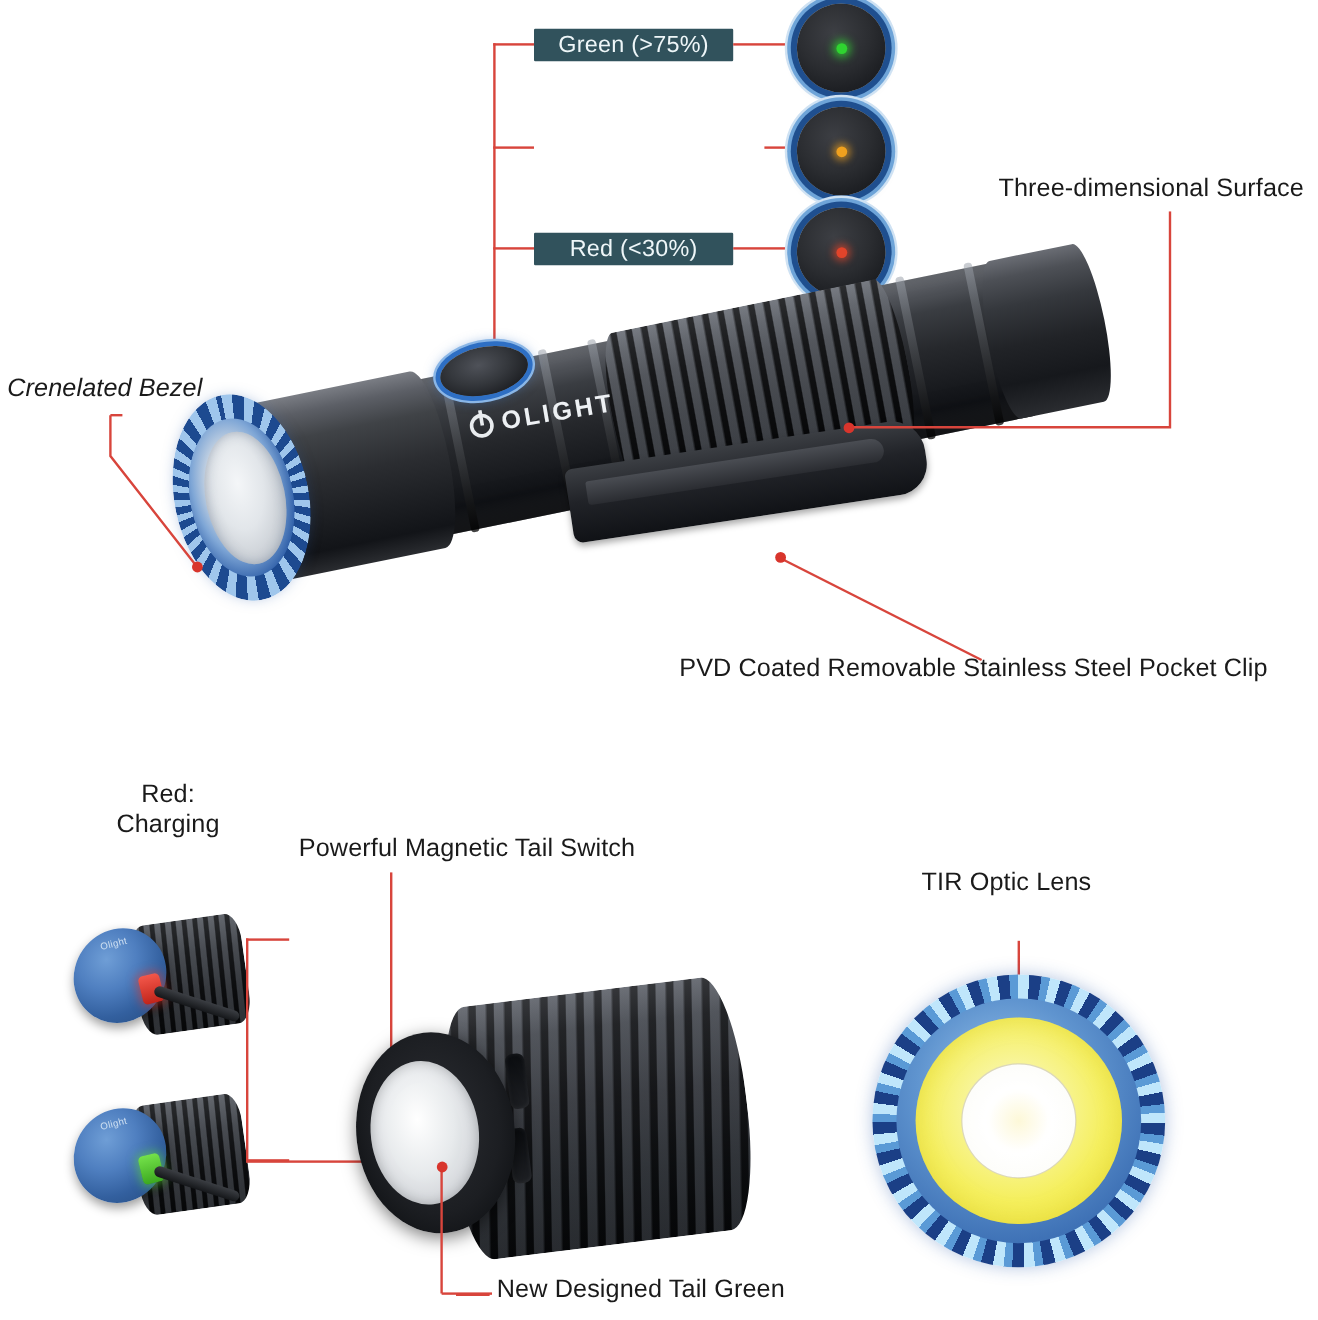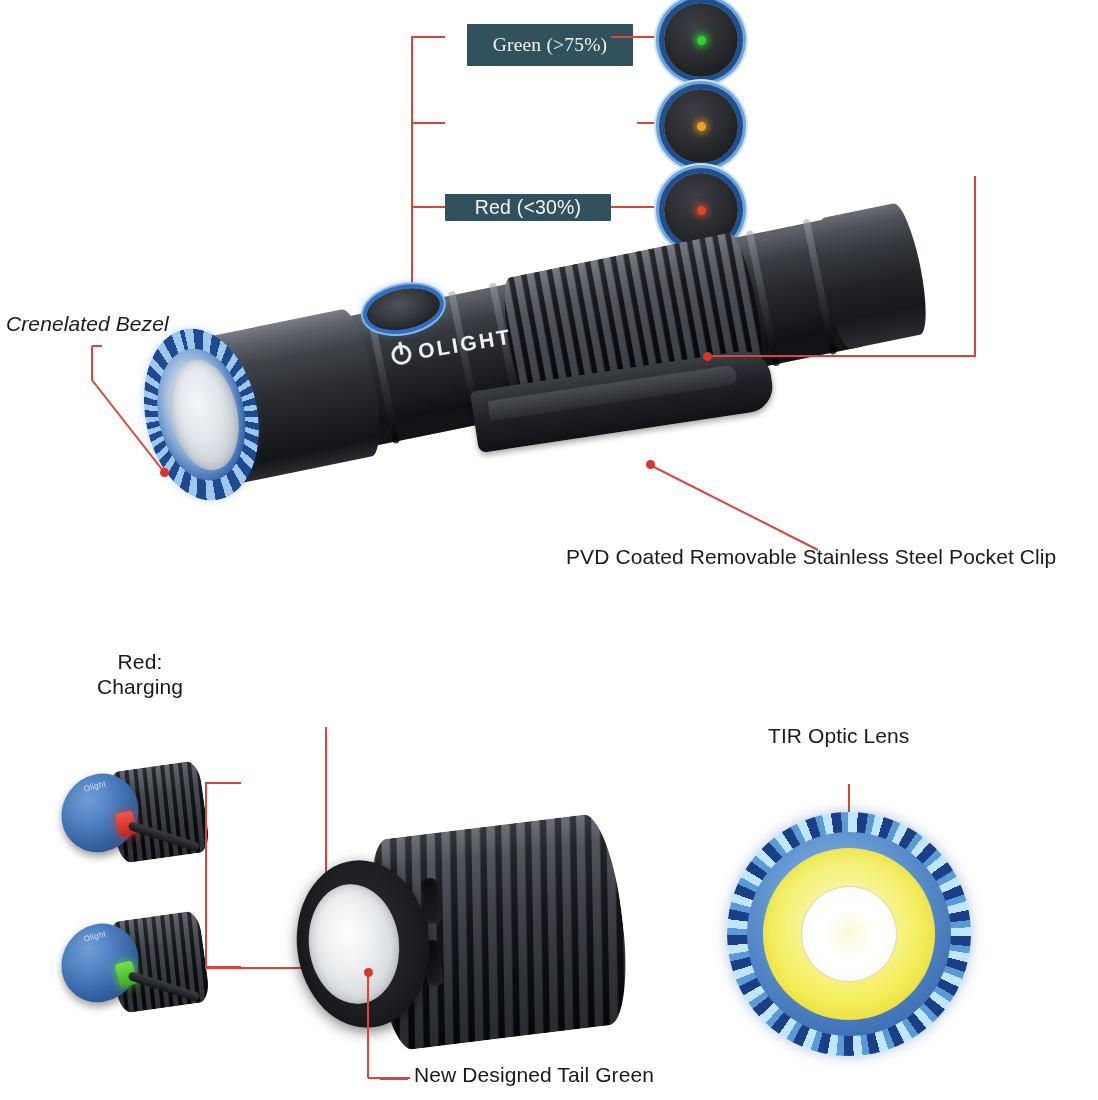--- a/index.html
+++ b/index.html
@@ -358,21 +358,21 @@
 </style>
 </head>
 <body>
 
 <div class="stage">
 
   <div class="line-v" style="left:411px; top:36px; height:304px;"></div>
   <div class="dot" style="left:407px; top:331px;"></div>
 
   <div class="line-h" style="left:411px; top:36px; width:34px;"></div>
-  <div class="tagbox" style="left:467px; top:24px; width:166px; height:42px;font-family:Liberation Serif, serif;">
+  <div class="tagbox" style="left:445px; top:24px; width:166px; height:27px;">
     <span>Green (&gt;75%)</span>
   </div>
   <div class="line-h" style="left:611px; top:36px; width:60px;"></div>
   <div class="ind-btn" style="left:664px; top:3px;">
     <span class="ind-led green"></span>
   </div>
 
   <div class="line-h" style="left:411px; top:122px; width:34px;"></div>
   <div class="line-h" style="left:637px; top:122px; width:34px;"></div>
   <div class="ind-btn" style="left:664px; top:89px;">
@@ -414,20 +414,21 @@
     </div>
   </div>
 
   <div class="lbl" style="left:6px; top:312px;font-style:italic;">Crenelated Bezel</div>
   <div class="line-h" style="left:92px; top:345px; width:10px;"></div>
   <svg class="abs" style="left:86px; top:340px; width:110px; height:150px;">
     <path d="M6 6 L6 40 L78 132" stroke="#d8453c" stroke-width="2" fill="none"></path>
   </svg>
   <div class="dot" style="left:160px; top:468px;"></div>
 
+  <div class="lbl" style="left:832px; top:145px;">Three-dimensional Surface</div>
   <svg class="abs" style="left:690px; top:176px; width:310px; height:200px;">
     <path d="M285 0 L285 180 L20 180" stroke="#d8453c" stroke-width="2" fill="none"></path>
   </svg>
   <div class="dot" style="left:703px; top:352px;"></div>
 
   <div class="lbl" style="left:566px; top:545px;">PVD Coated Removable Stainless Steel Pocket Clip</div>
   <svg class="abs" style="left:648px; top:462px; width:180px; height:92px;">
     <path d="M4 4 L170 88" stroke="#d8453c" stroke-width="2" fill="none"></path>
   </svg>
   <div class="dot" style="left:646px; top:460px;"></div>
@@ -453,20 +454,21 @@
     <div class="dock-cable"></div>
   </div>
 
 
   <div class="line-v" style="left:205px; top:782px; height:186px;"></div>
   <div class="line-h" style="left:205px; top:782px; width:36px;"></div>
   <div class="line-h" style="left:205px; top:966px; width:36px;"></div>
   <div class="line-h" style="left:205px; top:967px; width:130px;"></div>
   <div class="dot" style="left:329px; top:963px;"></div>
 
+  <div class="lbl" style="left:249px; top:695px;">Powerful Magnetic Tail Switch</div>
   <div class="line-v" style="left:325px; top:727px; height:210px;"></div>
   <div class="dot" style="left:321px; top:932px;"></div>
 
   <div class="tailphoto">
     <div class="tp-body"></div>
     <div class="tp-vent" style="left:138px; top:60px; transform:rotate(-7deg);"></div>
     <div class="tp-vent" style="left:140px; top:122px; transform:rotate(-7deg);"></div>
     <div class="tp-cap"></div>
     <div class="tp-sw"></div>
   </div>

